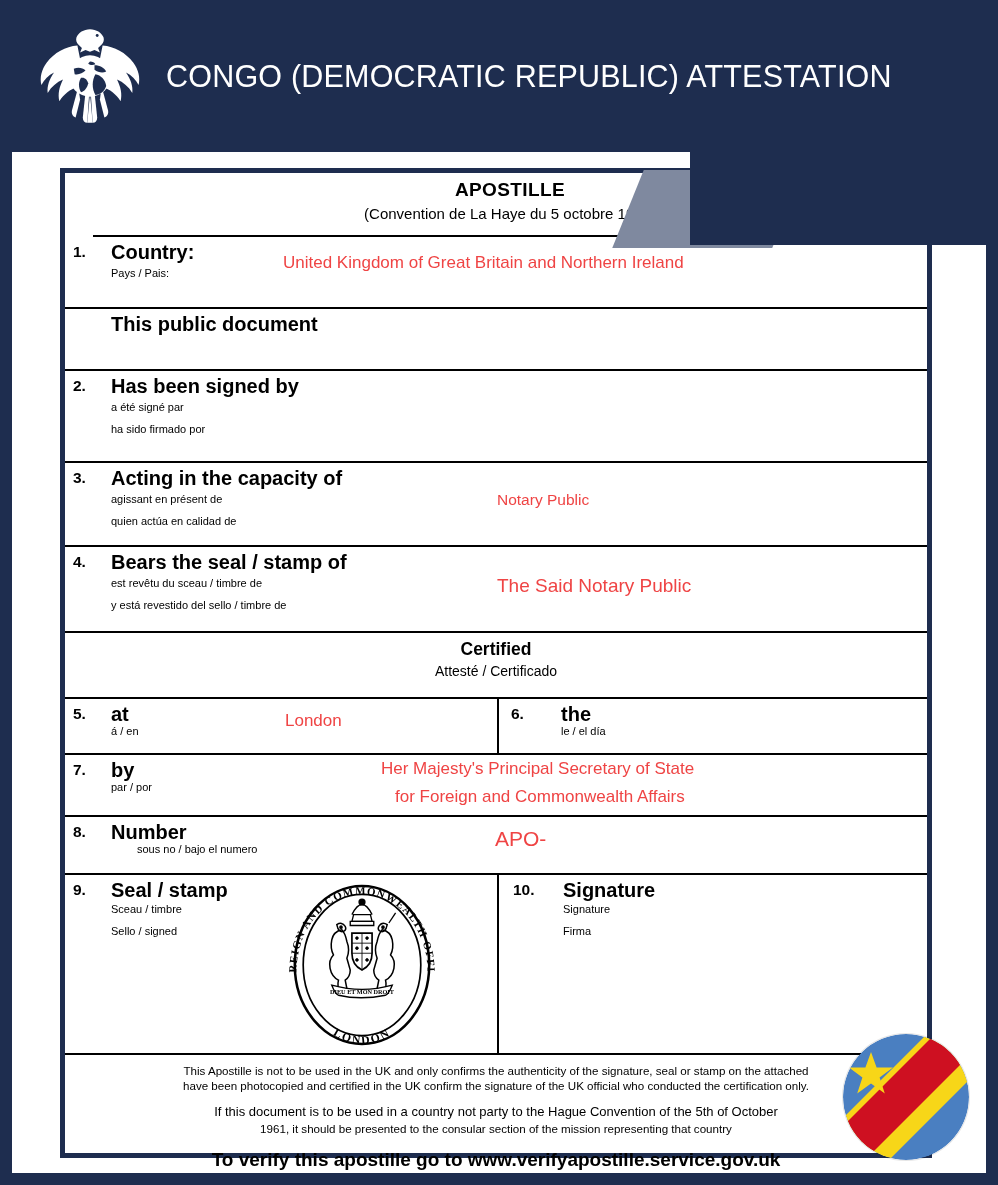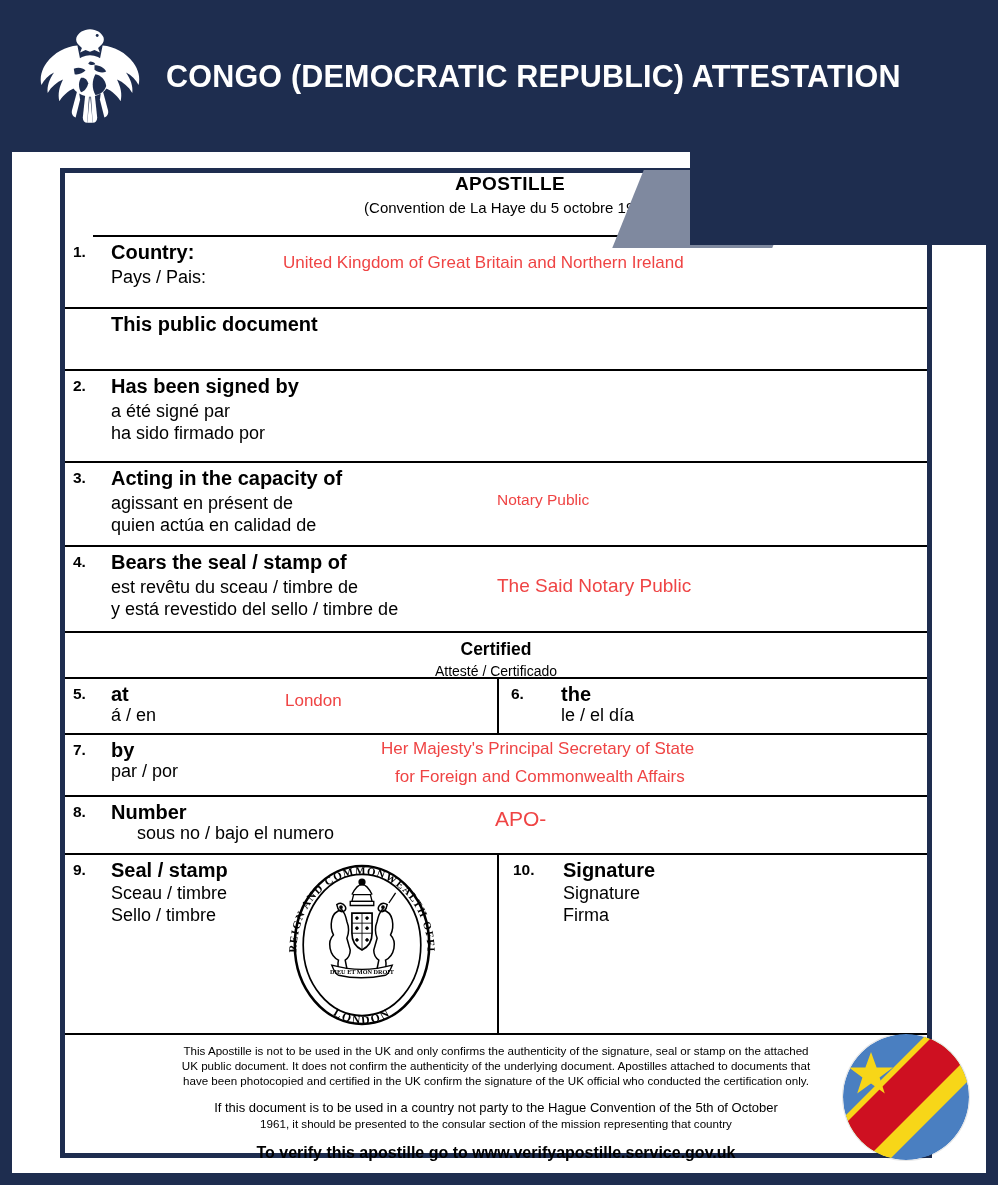--- a/index.html
+++ b/index.html
@@ -36,21 +36,21 @@
     z-index: 6;
   }
   #crest {
     width: 108px; height: 112px;
     margin-left: 36px;
     flex: none;
   }
   #header-title {
     color: #ffffff;
     font-size: 30.5px;
-    font-weight: bold;
+    font-weight: normal;
     letter-spacing: 0.2px;
     margin-left: 22px;
     white-space: nowrap;
     font-family: "Liberation Sans", sans-serif;
   }
 
   
   #navy-topright {
     position: absolute;
     left: 690px; top: 150px;
@@ -102,54 +102,54 @@
     position: absolute;
     left: 46px; top: 4px;
     font-size: 20px;
     font-weight: bold;
     color: #000;
     white-space: nowrap;
   }
   .lbl-sub {
     position: absolute;
     left: 46px;
-    font-size: 18px;
+    font-size: 11px;
     color: #000;
     white-space: nowrap;
   }
   .val {
     position: absolute;
     font-size: 17px;
     color: #ef4444;
     white-space: nowrap;
   }
 
   
   #doc-head {
     position: relative;
     height: 64px;
     border-bottom: 2px solid #000;
     text-align: center;
-    padding-top: 0;
+    padding-top: 6px;
     margin-left: 28px;
   }
   #apostille-title {
     font-size: 19px;
     font-weight: bold;
     letter-spacing: 0.4px;
   }
   #apostille-sub {
     font-size: 15px;
     margin-top: 4px;
   }
 
   
   #certified-band {
     position: relative;
-    height: 46px;
+    height: 66px;
     border-bottom: 2px solid #000;
     text-align: center;
     padding-top: 6px;
   }
   #certified-title { font-size: 17.5px; font-weight: bold; }
   #certified-sub { font-size: 14px; margin-top: 3px; }
 
   
   .split { display: flex; }
   .cell-left  { position: relative; width: 434px; border-right: 2px solid #000; }
@@ -167,21 +167,21 @@
 
   
   #footer-note {
     position: relative;
     padding: 8px 28px 6px 28px;
     text-align: center;
   }
   #footer-note p { margin: 0; }
   .fp { font-size: 11.6px; line-height: 15.2px; color: #000; }
   .fp2 { font-size: 13px; line-height: 16.5px; color: #000; margin-top: 11px !important; }
-  .fp3 { font-size: 16px; font-weight: bold; color: #000; margin-top: 13px !important; text-align: center; }
+  .fp3 { font-size: 19px; font-weight: bold; color: #000; margin-top: 13px !important; text-align: center; }
 
   
   #flag-badge {
     position: absolute;
     left: 843px; top: 1034px;
     width: 126px; height: 126px;
     border-radius: 50%;
     overflow: hidden;
     z-index: 20;
     box-shadow: 0 0 0 1px rgba(0,0,0,.10);
@@ -302,21 +302,21 @@
       <span class="lbl-main">Number</span>
       <span class="lbl-sub" style="top:26px;margin-left:26px;">sous no / bajo el numero</span>
       <span class="val" style="left:430px; top:10px; font-size:21px;">APO-</span>
     </div>
 
     <div id="seal-row">
       <div id="seal-left">
         <span class="num">9.</span>
         <span class="lbl-main">Seal / stamp</span>
         <span class="lbl-sub" style="top:28px;">Sceau / timbre</span>
-        <span class="lbl-sub" style="top:50px;">Sello / timbre</span>
+        <span class="lbl-sub" style="top:50px;">Sello / signed</span>
 
         <svg id="seal-svg" viewBox="0 0 200 200">
           <defs>
             <path id="arcTop" d="M 22 108 A 78 92 0 0 1 178 108" fill="none"></path>
             <path id="arcBot" d="M 30 110 A 70 84 0 0 0 170 110" fill="none"></path>
           </defs>
           <ellipse cx="100" cy="100" rx="80" ry="94" fill="none" stroke="#000" stroke-width="3"></ellipse>
           <ellipse cx="100" cy="100" rx="70" ry="84" fill="none" stroke="#000" stroke-width="2"></ellipse>
           <text font-size="13" font-weight="bold" fill="#000" font-family="'Liberation Serif', serif" letter-spacing="1.4">
             <textPath href="#arcTop" startOffset="50%" text-anchor="middle">FOREIGN AND COMMONWEALTH OFFICE</textPath>
@@ -367,21 +367,20 @@
       <div id="seal-right">
         <span class="num" style="left:14px;">10.</span>
         <span class="lbl-main" style="left:64px;">Signature</span>
         <span class="lbl-sub" style="left:64px; top:28px;">Signature</span>
         <span class="lbl-sub" style="left:64px; top:50px;">Firma</span>
       </div>
     </div>
 
     <div id="footer-note">
       <p class="fp">This Apostille is not to be used in the UK and only confirms the authenticity of the signature, seal or stamp on the attached</p>
-      <p class="fp">UK public document. It does not confirm the authenticity of the underlying document. Apostilles attached to documents that</p>
       <p class="fp">have been photocopied and certified in the UK confirm the signature of the UK official who conducted the certification only.</p>
       <p class="fp fp2">If this document is to be used in a country not party to the Hague Convention of the 5th of October</p>
       <p class="fp">1961, it should be presented to the consular section of the mission representing that country</p>
       <p class="fp3">To verify this apostille go to www.verifyapostille.service.gov.uk</p>
     </div>
 
   </div>
 </div>
 
 <div id="flag-badge">

